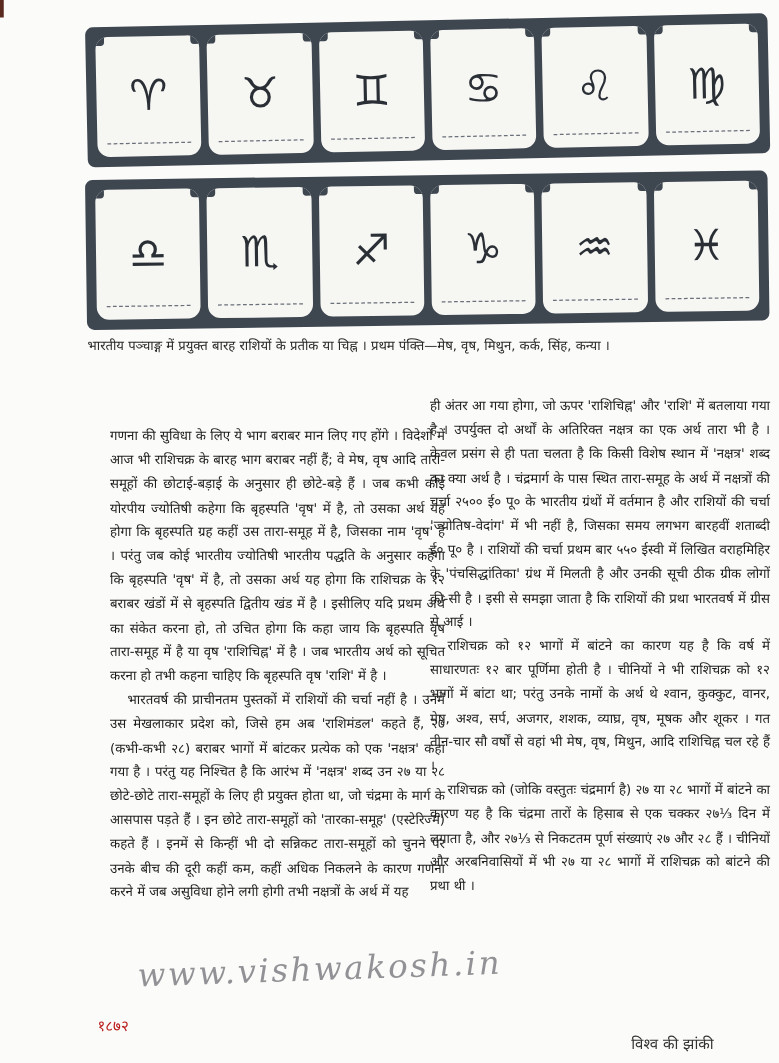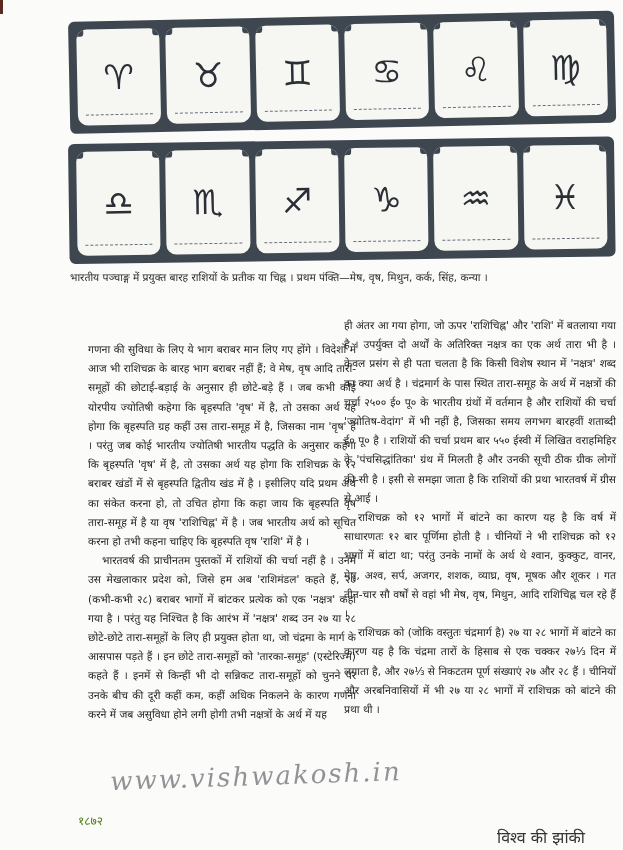--- a/index.html
+++ b/index.html
@@ -35,22 +35,22 @@
   }
   .col.left { left:88px;margin-top:24px; }
   .col.right { left:344px; width:272px; }
   .col p { margin:0; text-indent:0; }
   .col p.indent { text-indent:14px; }
   .watermark {
     position:absolute; top:758px; left:110px; width:470px; font-size:26px;
     font-style:italic; color:rgba(60,60,70,0.55); letter-spacing:2px;
     font-family:"DejaVu Serif", serif; transform:rotate(-2deg); white-space:nowrap;
   }
-  .page-number { position:absolute; left:78px; top:812px; font-size:12px; color:#4d7c0f; }
-  .running-footer { position:absolute; right:38px; top:826px; font-size:16px; color:#333; }
+  .page-number { position:absolute; left:78px; top:812px; font-size:12px; color:#b91c1c; }
+  .running-footer { position:absolute; right:52px; top:826px; font-size:12px; color:#333; }
 </style>
 </head>
 <body>
 
 <div class="left-edge"></div>
 
 <div class="strip top">
   <div class="panel">
       <span class="glyph">♈</span>
       <div class="ground"></div>

